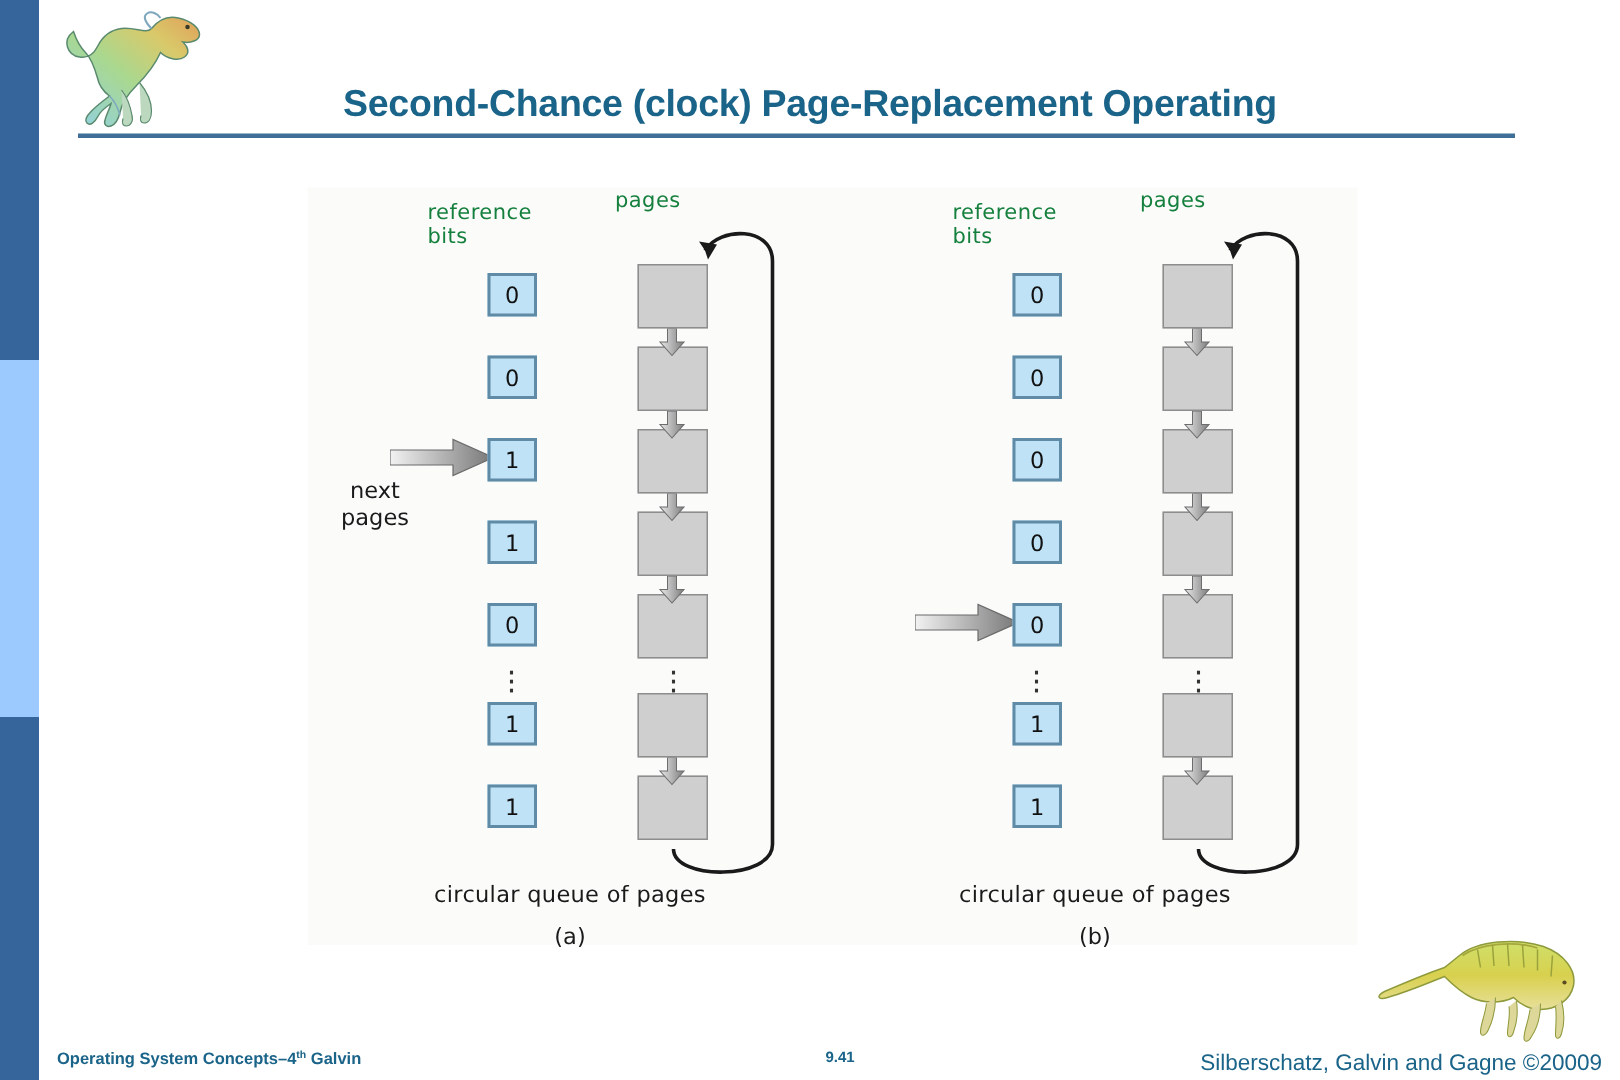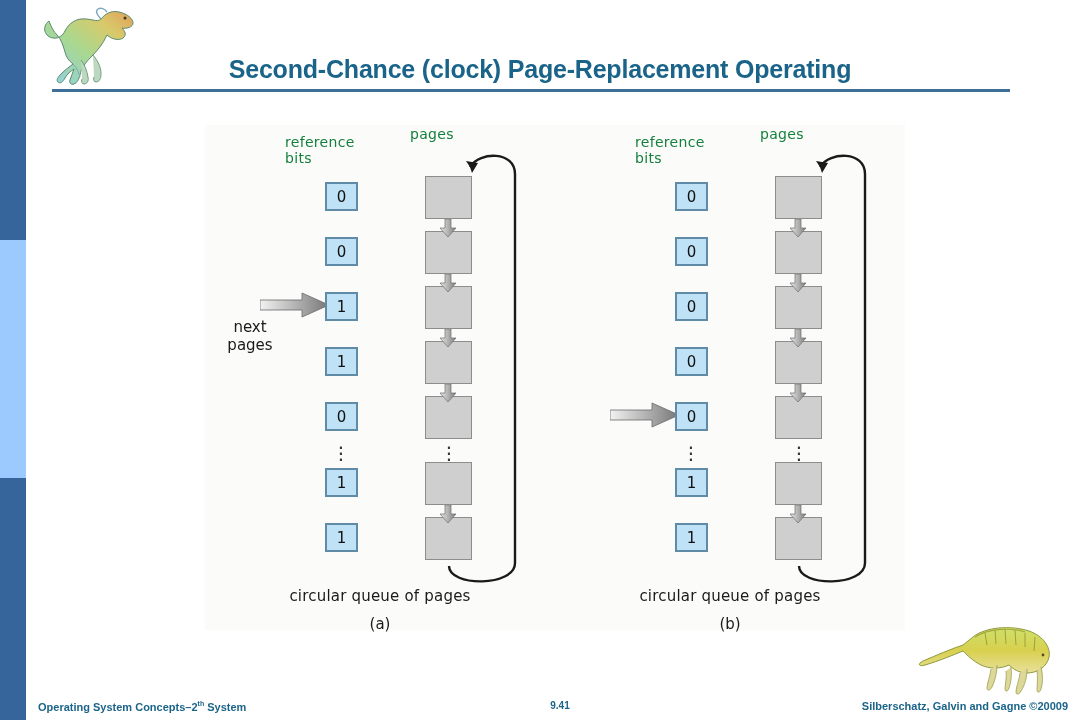--- a/index.html
+++ b/index.html
@@ -117,21 +117,21 @@
     position:absolute;left:38px;top:700px;
     font-size:11px;font-weight:bold;color:#1b6489;white-space:nowrap;
   }
   #footer-left sup{font-size:7px;}
   #footer-page{
     position:absolute;left:0;top:700px;width:1080px;text-align:center;
     font-size:10px;font-weight:bold;color:#1b6489;margin-left:20px;
   }
   #footer-right{
     position:absolute;right:12px;top:700px;
-    font-size:11px;font-weight:bold;color:#1b6489;white-space:nowrap;
+    font-size:15px;font-weight:normal;color:#1b6489;white-space:nowrap;
   }
 </style>
 </head>
 <body>
 
 <div id="sidebar">
   <div class="sb-seg" id="sb-top" style="background: rgb(53, 101, 155);"></div>
   <div class="sb-seg" id="sb-mid" style="background: rgb(156, 201, 254);"></div>
   <div class="sb-seg" id="sb-bot" style="background: rgb(53, 101, 155);"></div>
 </div>
@@ -321,15 +321,15 @@
            C38,30 24,36 10,40 C4,42 2,39 8,36 C22,30 36,24 48,20 Z" fill="url(#gdino2)" stroke="#8e9a3c" stroke-width="1"></path>
   <path d="M60,12 C72,4 94,2 110,7" fill="none" stroke="#a6a83e" stroke-width="1.2"></path>
   <path d="M70,8 L72,20 M80,5 L81,19 M90,4 L91,19 M100,5 L101,20 M110,8 L110,22 M120,12 L119,26" fill="none" stroke="#9aa23c" stroke-width="1"></path>
   <path d="M112,44 C112,52 110,60 106,66 C104,70 101,70 101,67 C101,62 104,56 105,48" fill="#ded79a" stroke="#8e9a3c" stroke-width="0.7"></path>
   <path d="M126,42 C128,50 128,58 126,64 C125,68 122,68 122,65 C122,60 123,52 122,46" fill="#ded79a" stroke="#8e9a3c" stroke-width="0.7"></path>
   <path d="M82,40 C82,48 80,56 77,62 C75,66 72,66 72,63 C72,58 75,52 76,44" fill="#ded79a" stroke="#8e9a3c" stroke-width="0.7"></path>
   <path d="M96,42 C97,50 96,58 94,63 C93,67 90,67 90,64 C90,59 92,52 91,46" fill="#ded79a" stroke="#8e9a3c" stroke-width="0.7"></path>
   <circle cx="128" cy="30" r="1.4" fill="#5a4a22"></circle>
 </svg>
 
-<div id="footer-left"><span>Operating System Concepts–2</span><sup>th</sup><span> System</span></div>
+<div id="footer-left"><span>Operating System Concepts–4</span><sup>th</sup><span> Galvin</span></div>
 <div id="footer-page">9.41</div>
 <div id="footer-right">Silberschatz, Galvin and Gagne ©20009</div>
 
 </body></html>

